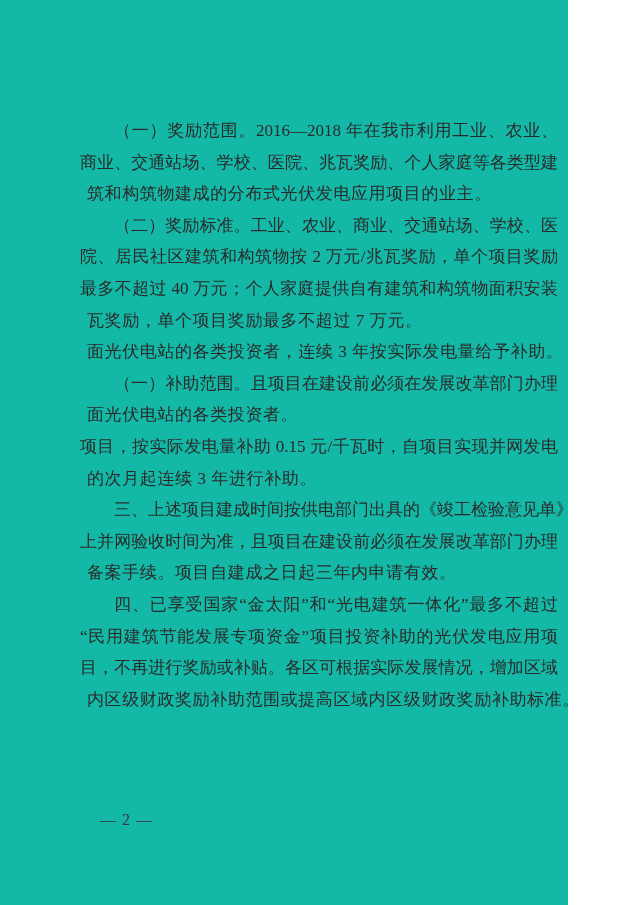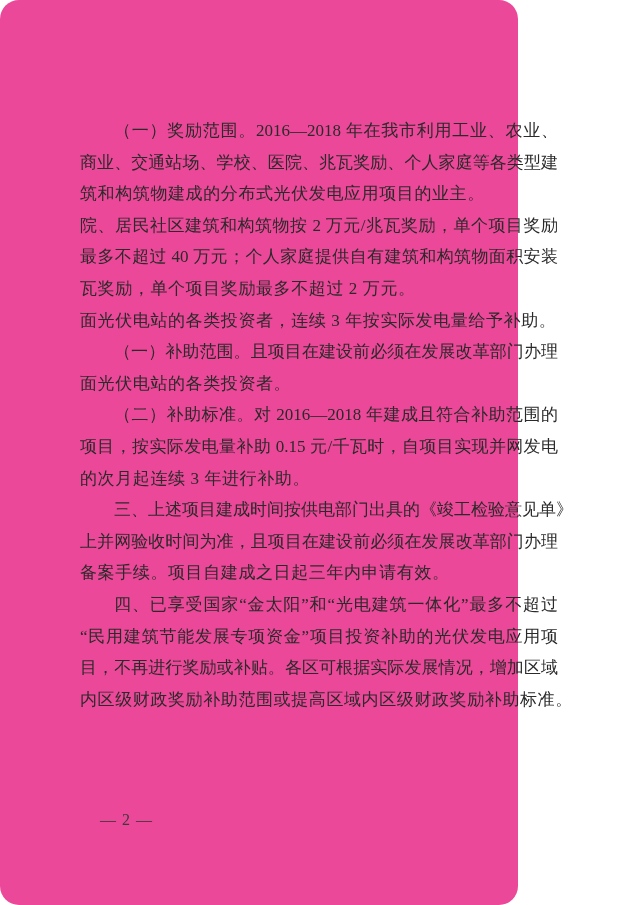--- a/index.html
+++ b/index.html
@@ -8,24 +8,23 @@
   }
   body {
     width: 640px;
     height: 905px;
     background: #ffffff;
     font-family: "Liberation Serif", "DejaVu Serif", serif;
     overflow: hidden;
   }
   .page {
     position: relative;
-    width: 518px;
+    width: 568px;
     height: 905px;
-    background: #ec4899;
-    border-radius: 19px;
+    background: #14b8a6;
   }
   .content {
     position: absolute;
     top: 115px;
     left: 80px;
     width: 478px;
     color: #2a2a2a;
   }
   .line {
     font-size: 17px;
@@ -36,46 +35,47 @@
     text-justify: inter-character;
     white-space: nowrap;
     font-weight: 500;
   }
   .line.indent {
     text-indent: 2em;
   }
   .line.pl {
     text-align-last: left;
     letter-spacing: 0.6px;
+    margin-left: 7px;
   }
   .page-number {
     position: absolute;
     top: 810px;
     left: 100px;
     font-size: 16px;
     line-height: 20px;
     color: #3a3a3a;
     letter-spacing: 1px;
   }
 </style>
 </head>
 <body>
 
 <div class="page">
   <div class="content">
     <div class="line indent">（一）奖励范围。2016—2018 年在我市利用工业、农业、</div>
     <div class="line">商业、交通站场、学校、医院、兆瓦奖励、个人家庭等各类型建</div>
     <div class="line pl">筑和构筑物建成的分布式光伏发电应用项目的业主。</div>
+    <div class="line indent">（二）奖励标准。工业、农业、商业、交通站场、学校、医</div>
     <div class="line">院、居民社区建筑和构筑物按 2 万元/兆瓦奖励，单个项目奖励</div>
     <div class="line">最多不超过 40 万元；个人家庭提供自有建筑和构筑物面积安装</div>
-    <div class="line pl">瓦奖励，单个项目奖励最多不超过 2 万元。</div>
+    <div class="line pl">瓦奖励，单个项目奖励最多不超过 7 万元。</div>
     <div class="line pl">面光伏电站的各类投资者，连续 3 年按实际发电量给予补助。</div>
     <div class="line indent">（一）补助范围。且项目在建设前必须在发展改革部门办理</div>
     <div class="line pl">面光伏电站的各类投资者。</div>
-    <div class="line indent">（二）补助标准。对 2016—2018 年建成且符合补助范围的</div>
     <div class="line">项目，按实际发电量补助 0.15 元/千瓦时，自项目实现并网发电</div>
     <div class="line pl">的次月起连续 3 年进行补助。</div>
     <div class="line indent">三、上述项目建成时间按供电部门出具的《竣工检验意见单》</div>
     <div class="line">上并网验收时间为准，且项目在建设前必须在发展改革部门办理</div>
     <div class="line pl">备案手续。项目自建成之日起三年内申请有效。</div>
     <div class="line indent">四、已享受国家“金太阳”和“光电建筑一体化”最多不超过</div>
     <div class="line">“民用建筑节能发展专项资金”项目投资补助的光伏发电应用项</div>
     <div class="line">目，不再进行奖励或补贴。各区可根据实际发展情况，增加区域</div>
     <div class="line pl">内区级财政奖励补助范围或提高区域内区级财政奖励补助标准。</div>
   </div>

